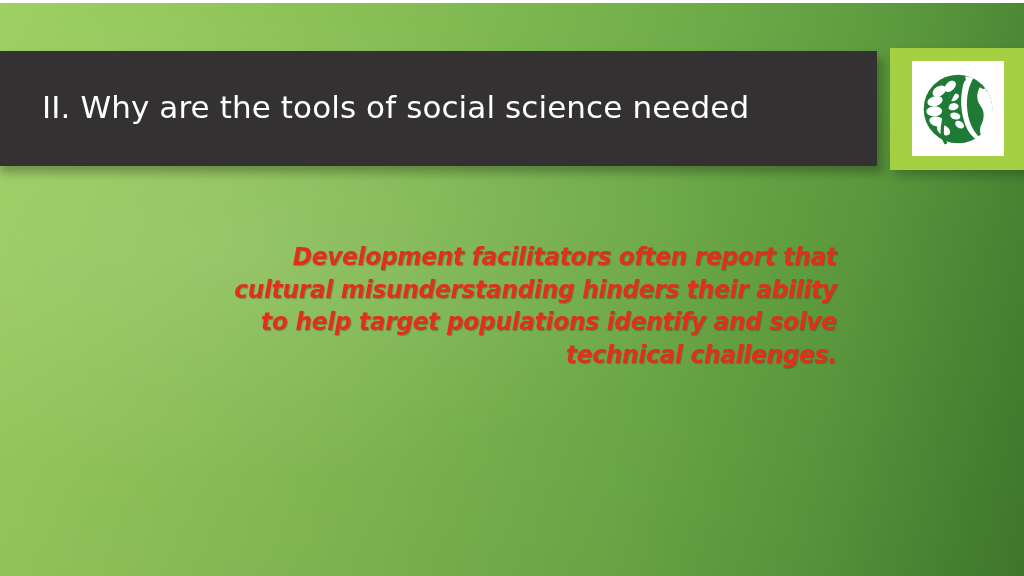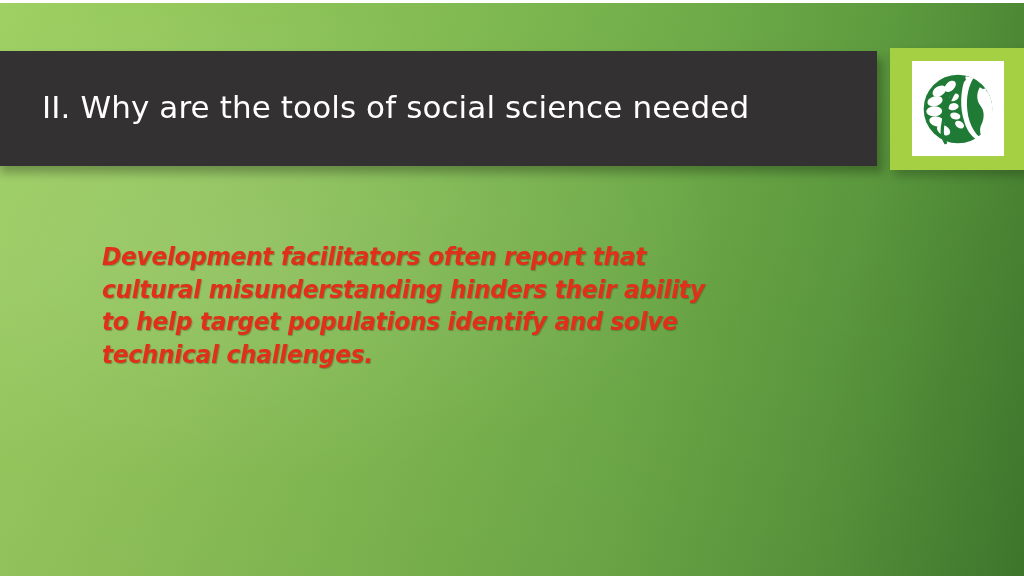--- a/index.html
+++ b/index.html
@@ -13,20 +13,21 @@
     overflow: hidden;
     font-family: "Liberation Sans", sans-serif;
   }
 
   #slide {
     position: relative;
     width: 1024px;
     height: 576px;
     overflow: hidden;
     background: #ffffff;
+    text-align: right;
   }
 
   
   #slide-bg {
     position: absolute;
     left: 0;
     top: 3px;
     width: 1024px;
     height: 573px;
     background:

